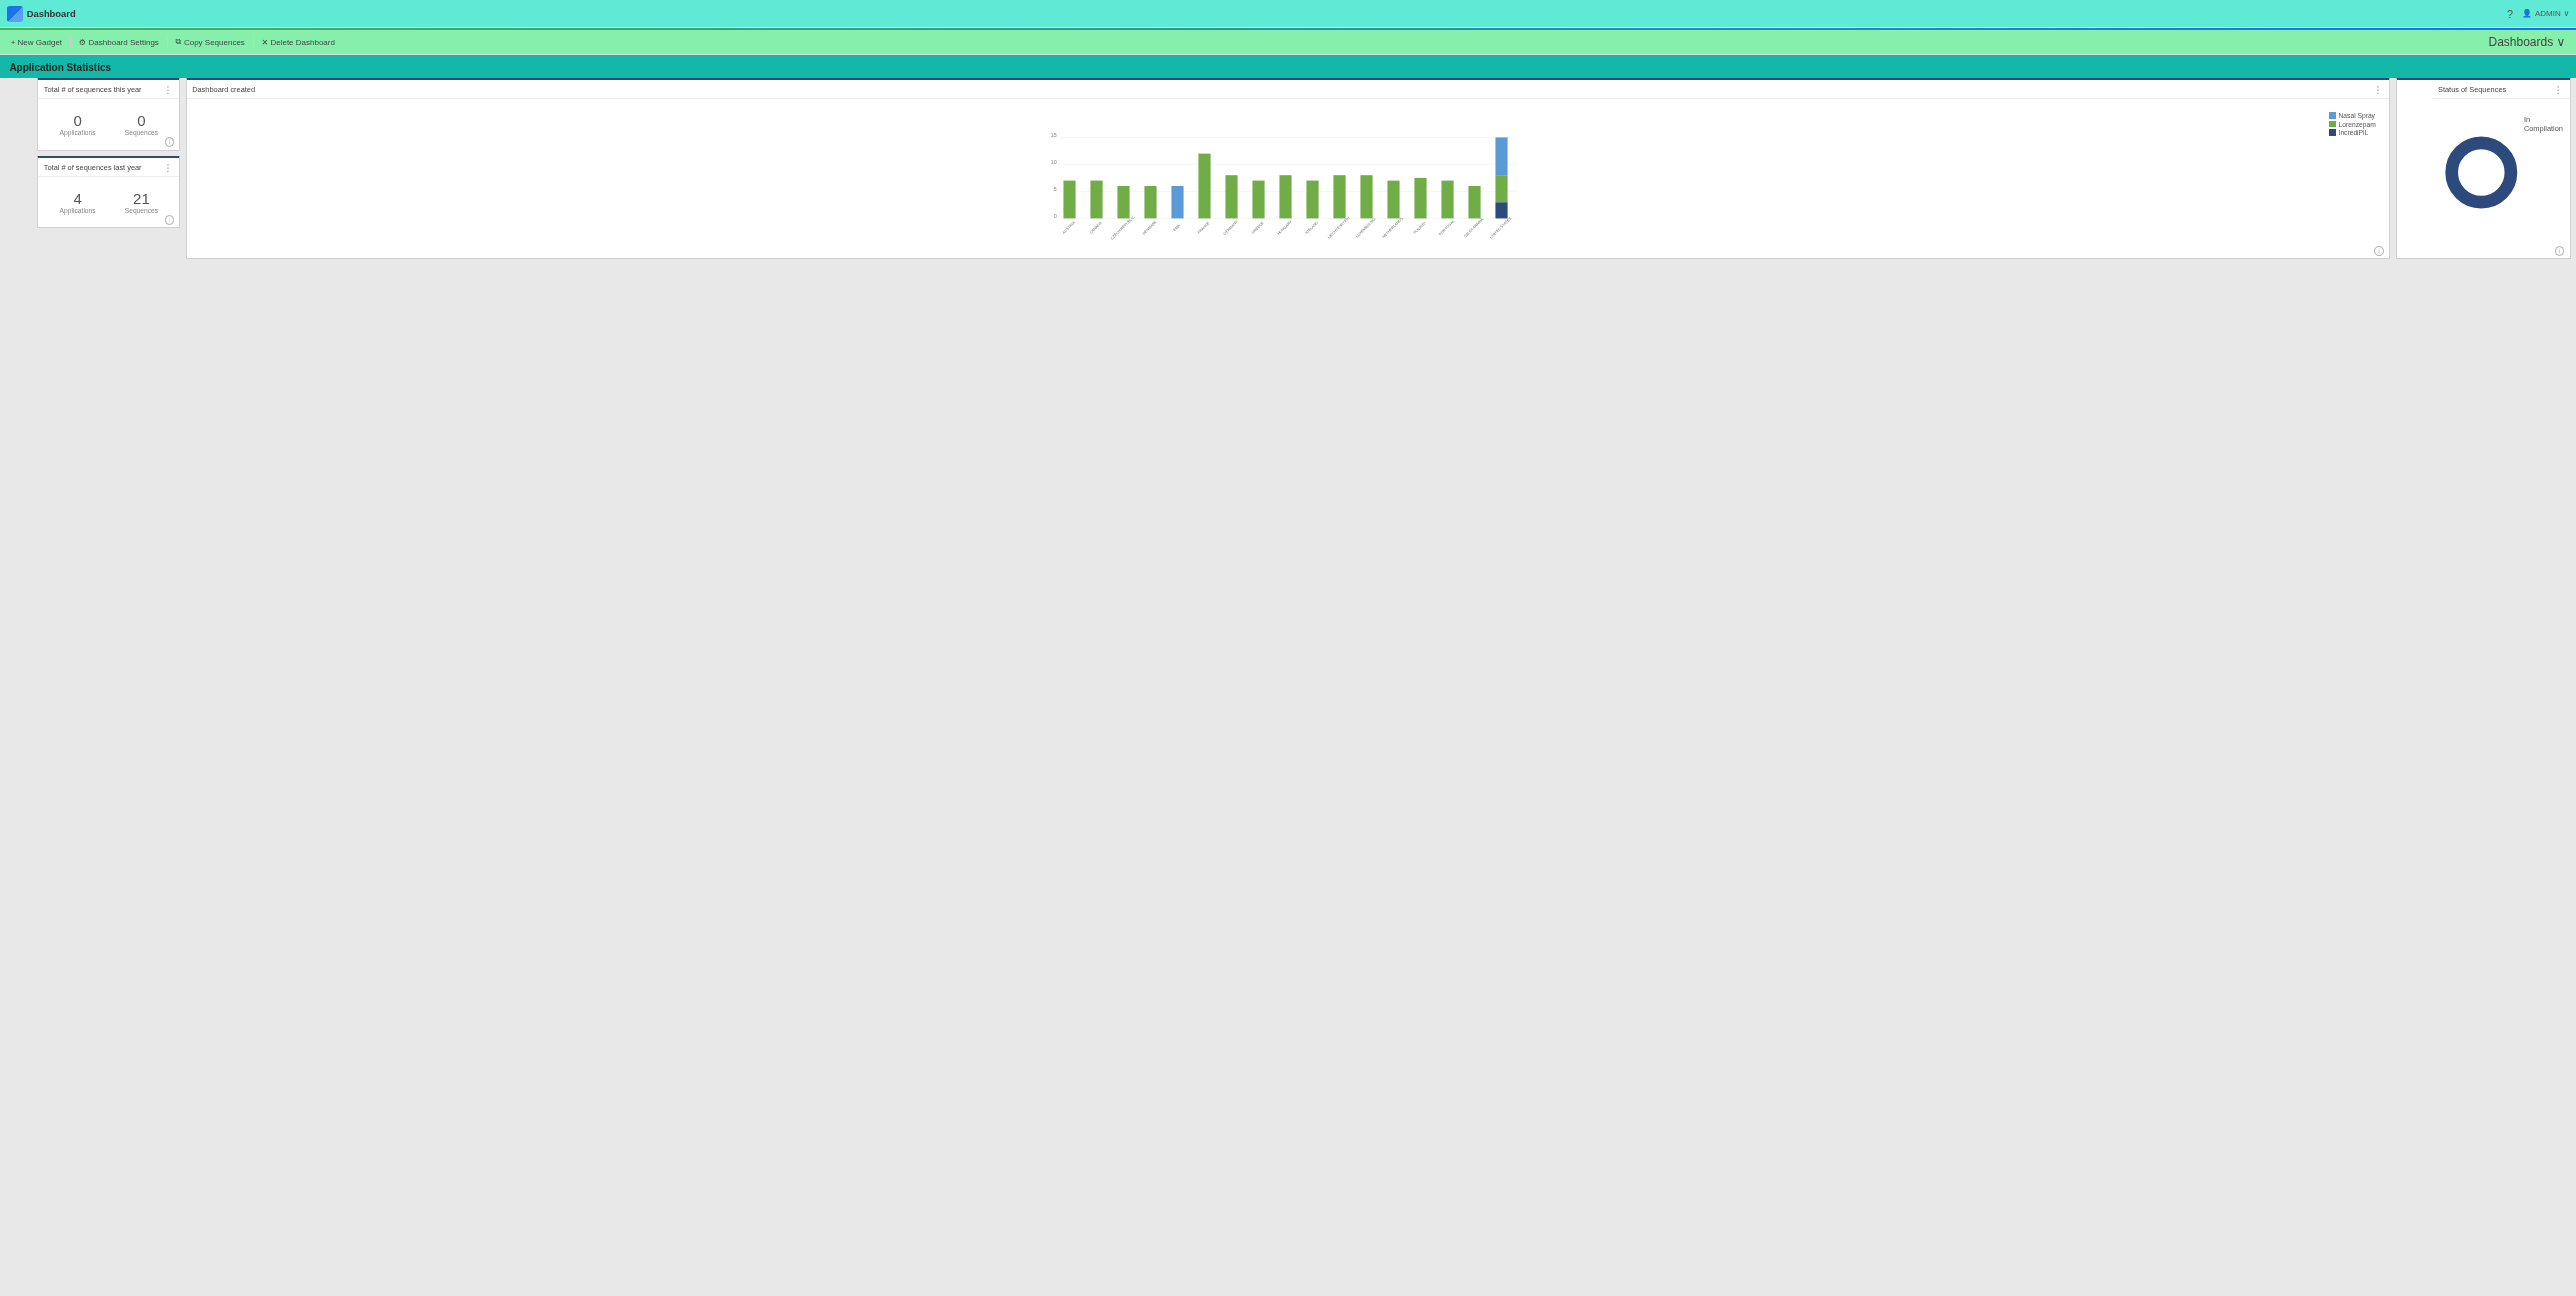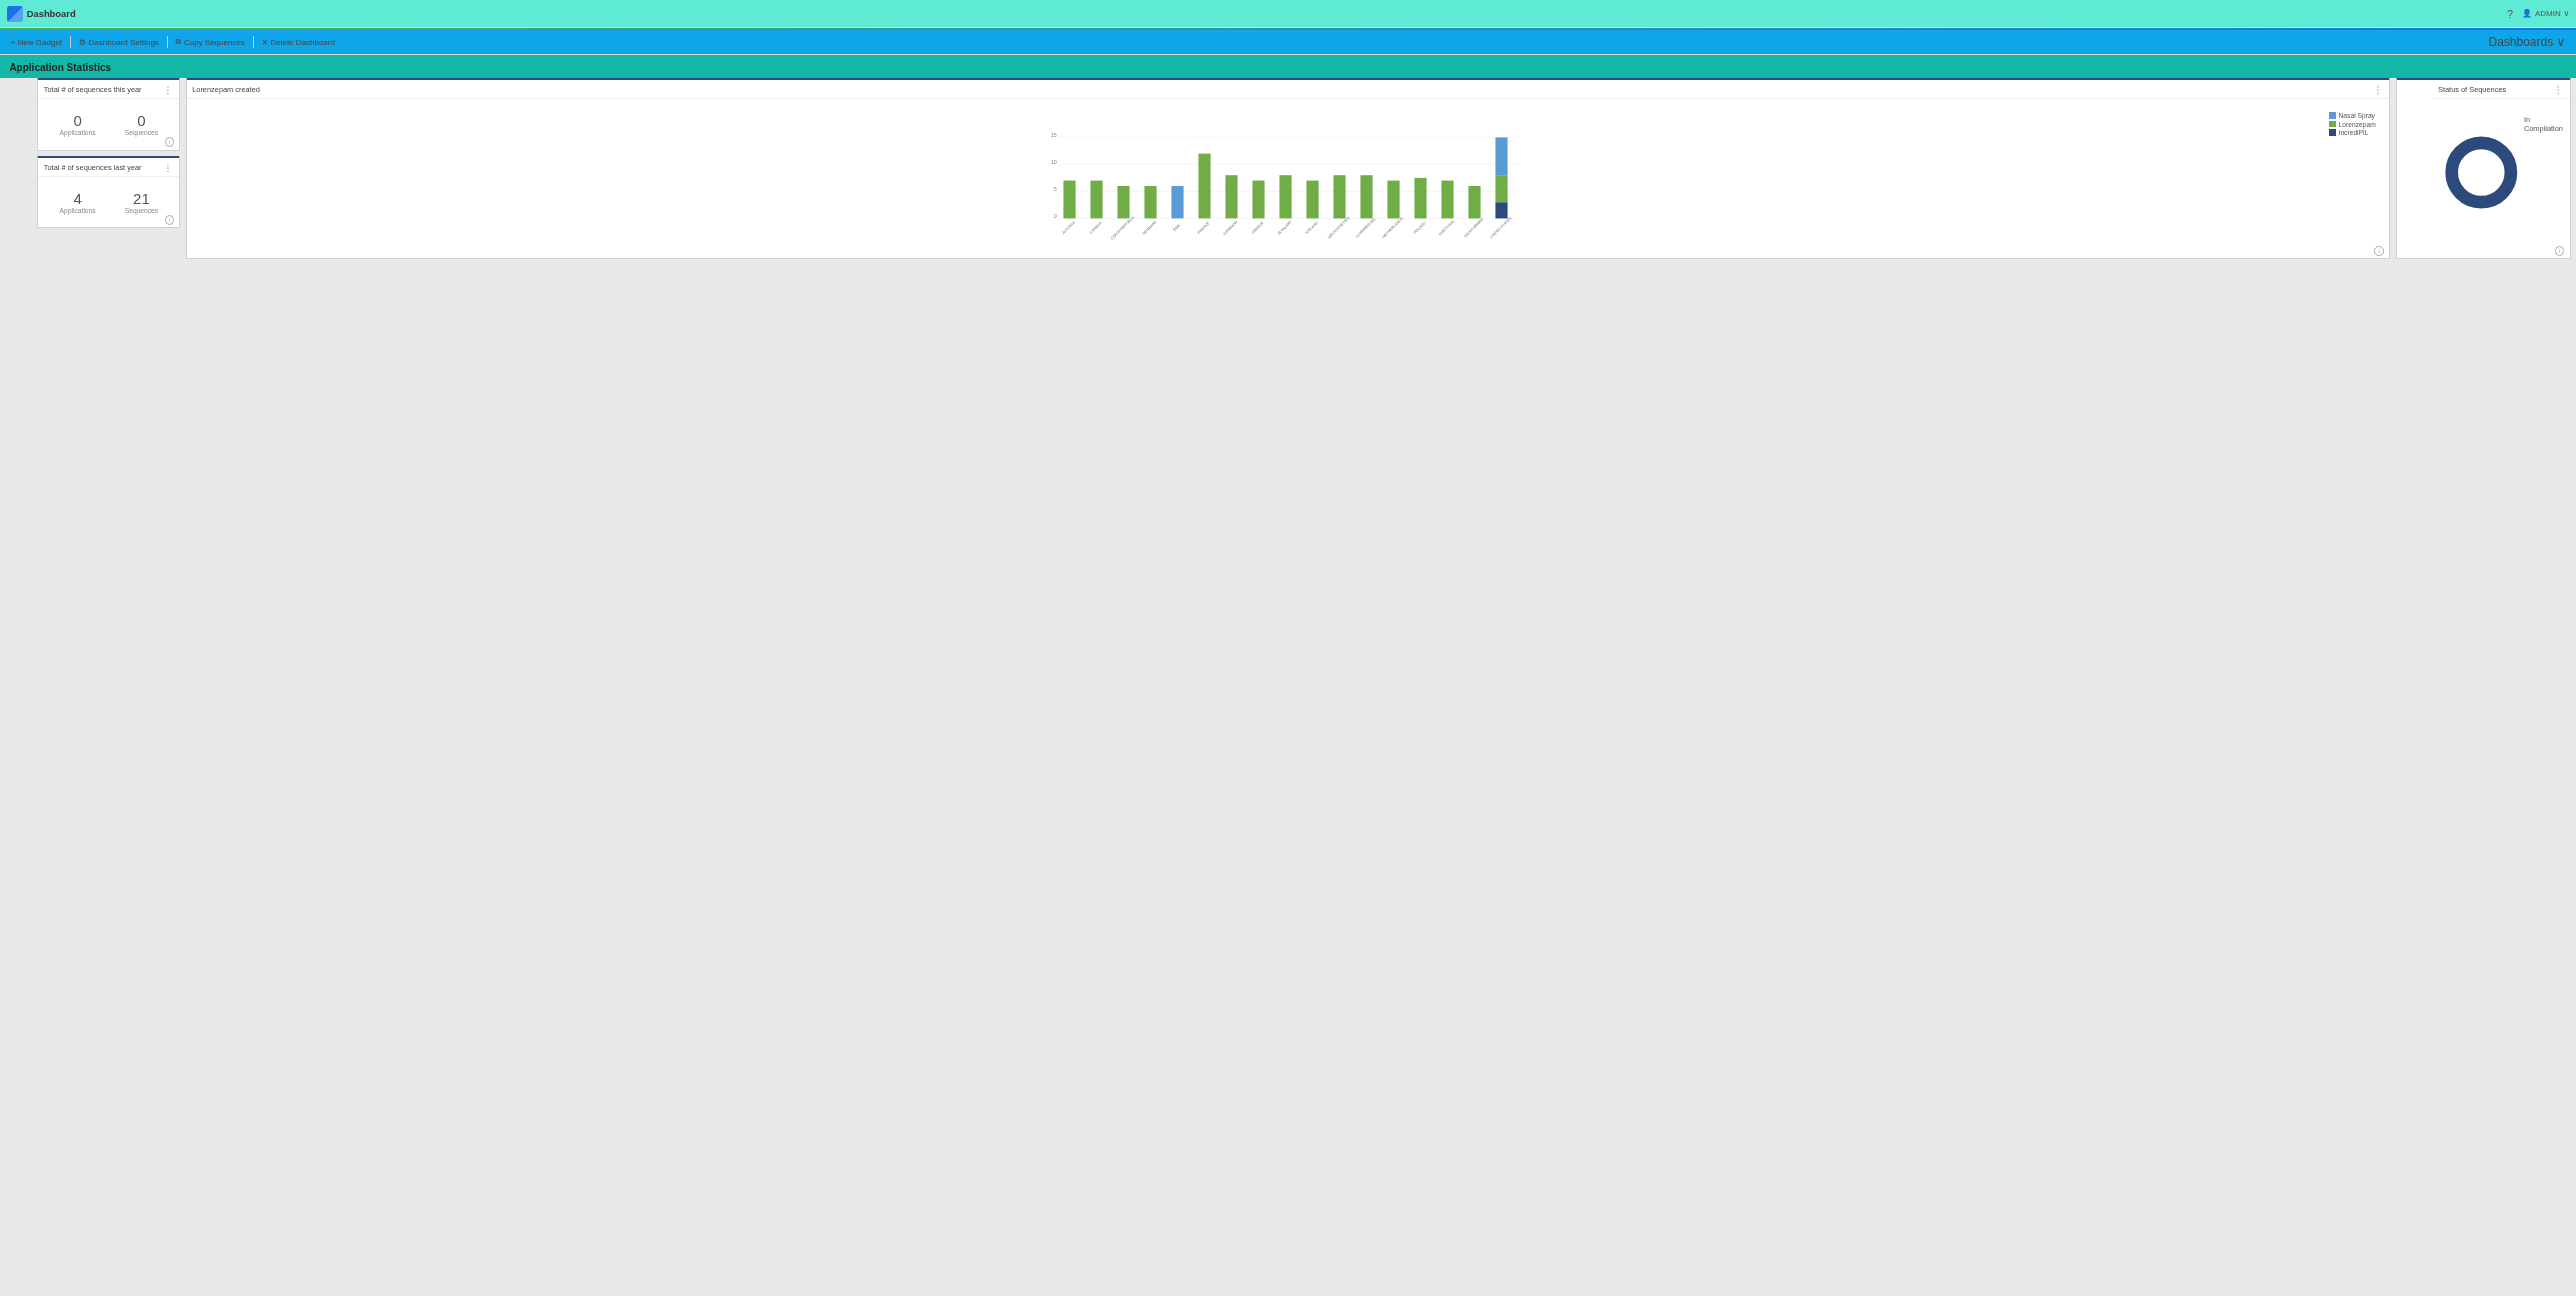--- a/index.html
+++ b/index.html
@@ -28,21 +28,21 @@
       display: flex; align-items: center; gap: 9.4px;
       font-size: 8px; color: #555;
     }
     .top-bar-right .help-icon { cursor: pointer; font-size: 10.8px; }
     .top-bar-right .user-label { display: flex; align-items: center; gap: 2.7px; cursor: pointer; }
     .top-bar-accent { height: 2px; background: linear-gradient(to right, #4caf50, #1a73e8); }
 
     
     .toolbar {
       display: flex; align-items: center; gap: 0;
-      background: #0ea5e9;
+      background: #86efac;
       border-bottom: 0.7px solid #ddd;
       height: 23px;
       padding: 12px 4px;
     }
     .toolbar-btn {
       display: flex; align-items: center; gap: 2.7px;
       background: none; border: none; cursor: pointer;
       font-size: 8px; color: #444;
       padding: 2.7px 6.7px;
       height: 100%;
@@ -253,21 +253,21 @@
       <div class="widget-footer">
         <span class="info-circle">ℹ</span>
       </div>
     </div>
 
   </div>
 
   <div class="middle-col">
     <div class="widget-card" style="height:100%;">
       <div class="widget-header">
-        <span class="widget-title">Lorenzepam created</span>
+        <span class="widget-title">Dashboard created</span>
         <button class="widget-menu-btn">⋮</button>
       </div>
       <div class="widget-body" style="position:relative; padding-bottom: 16px;">
         
         <div class="legend">
           <div class="legend-item">
             <span class="legend-color" style="background:#5b9bd5;"></span>
             <span>Nasal Spray</span>
           </div>
           <div class="legend-item">

